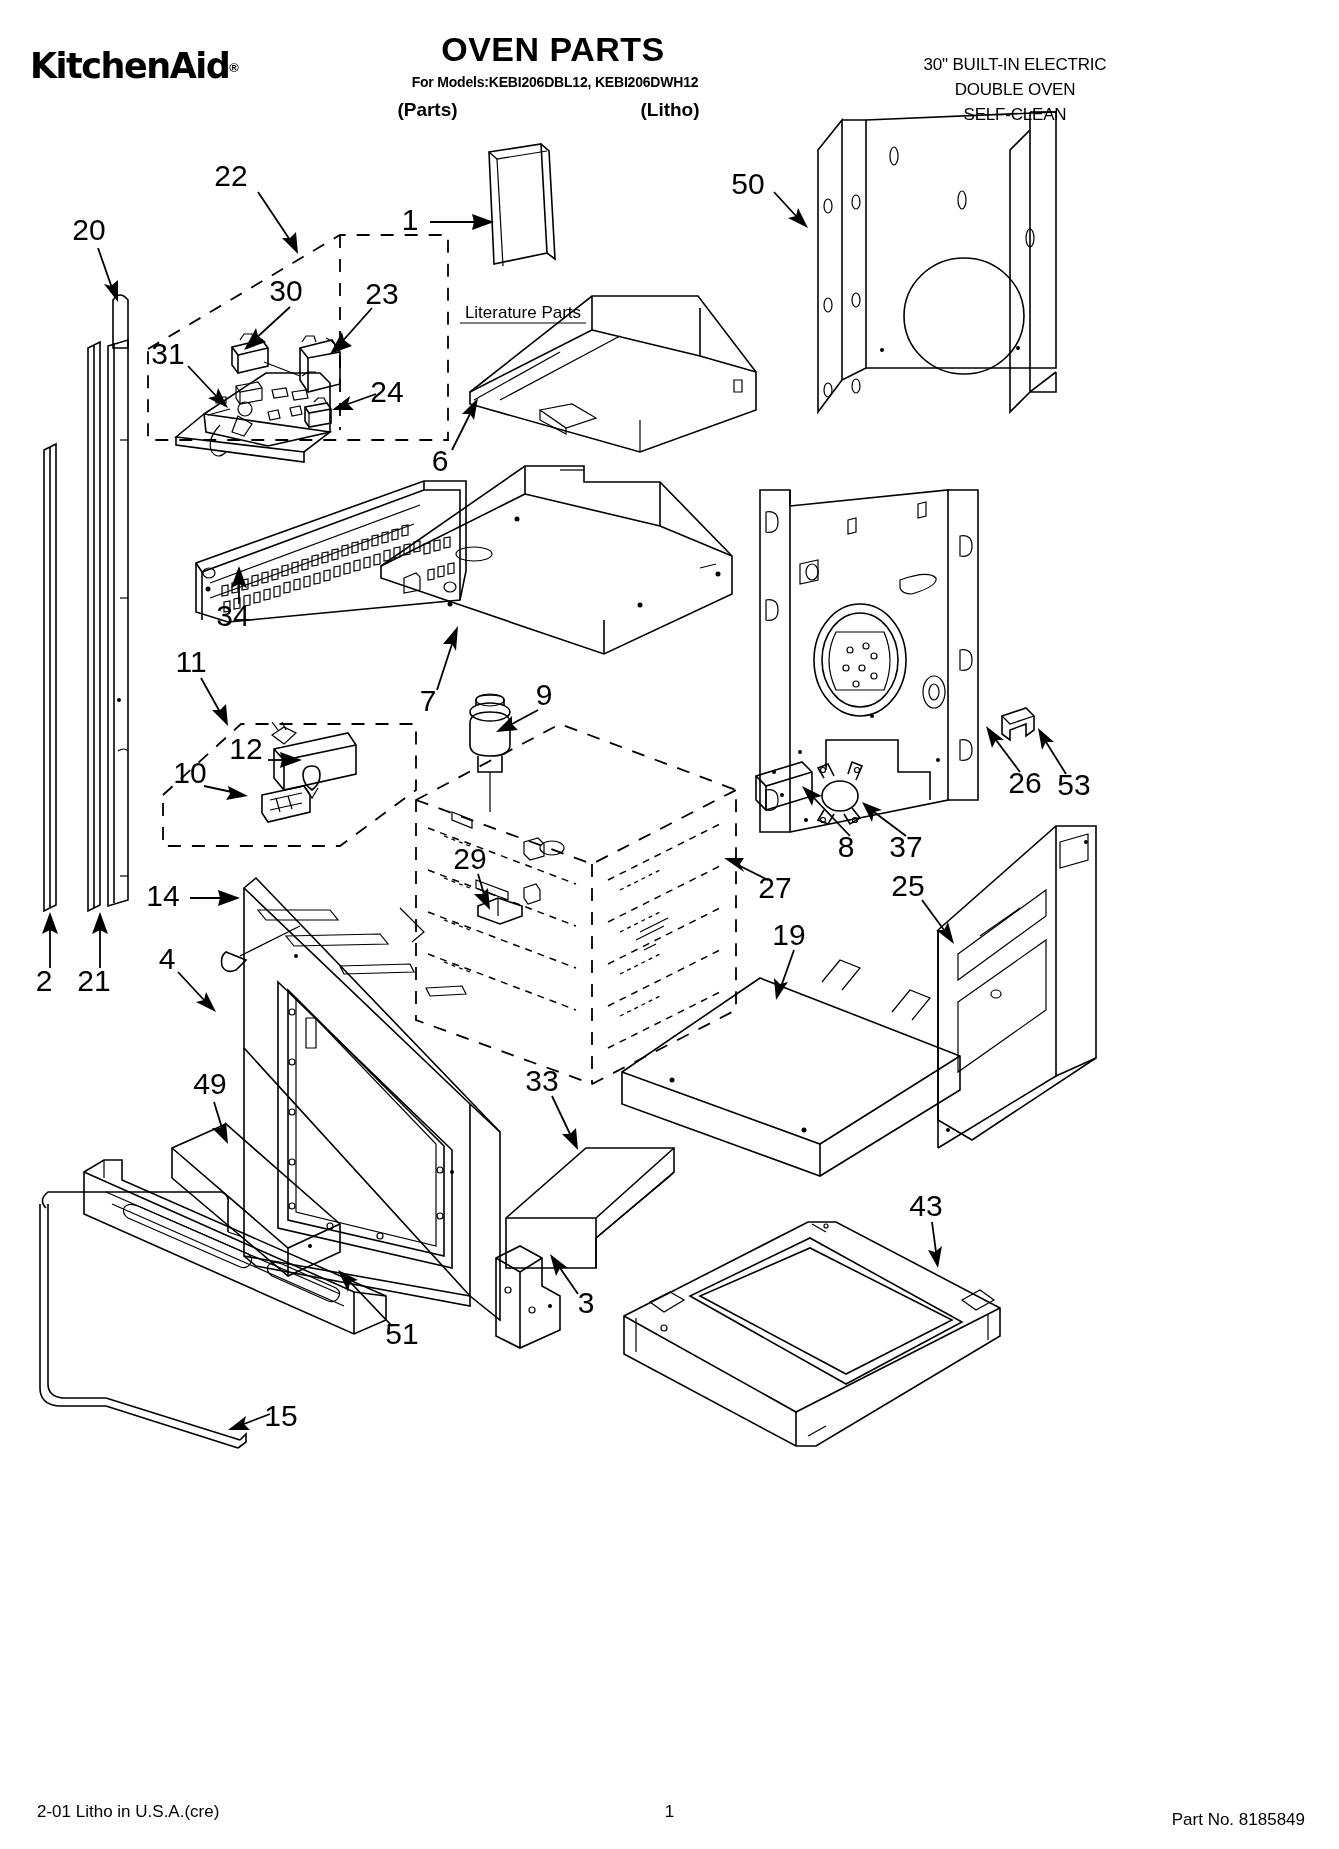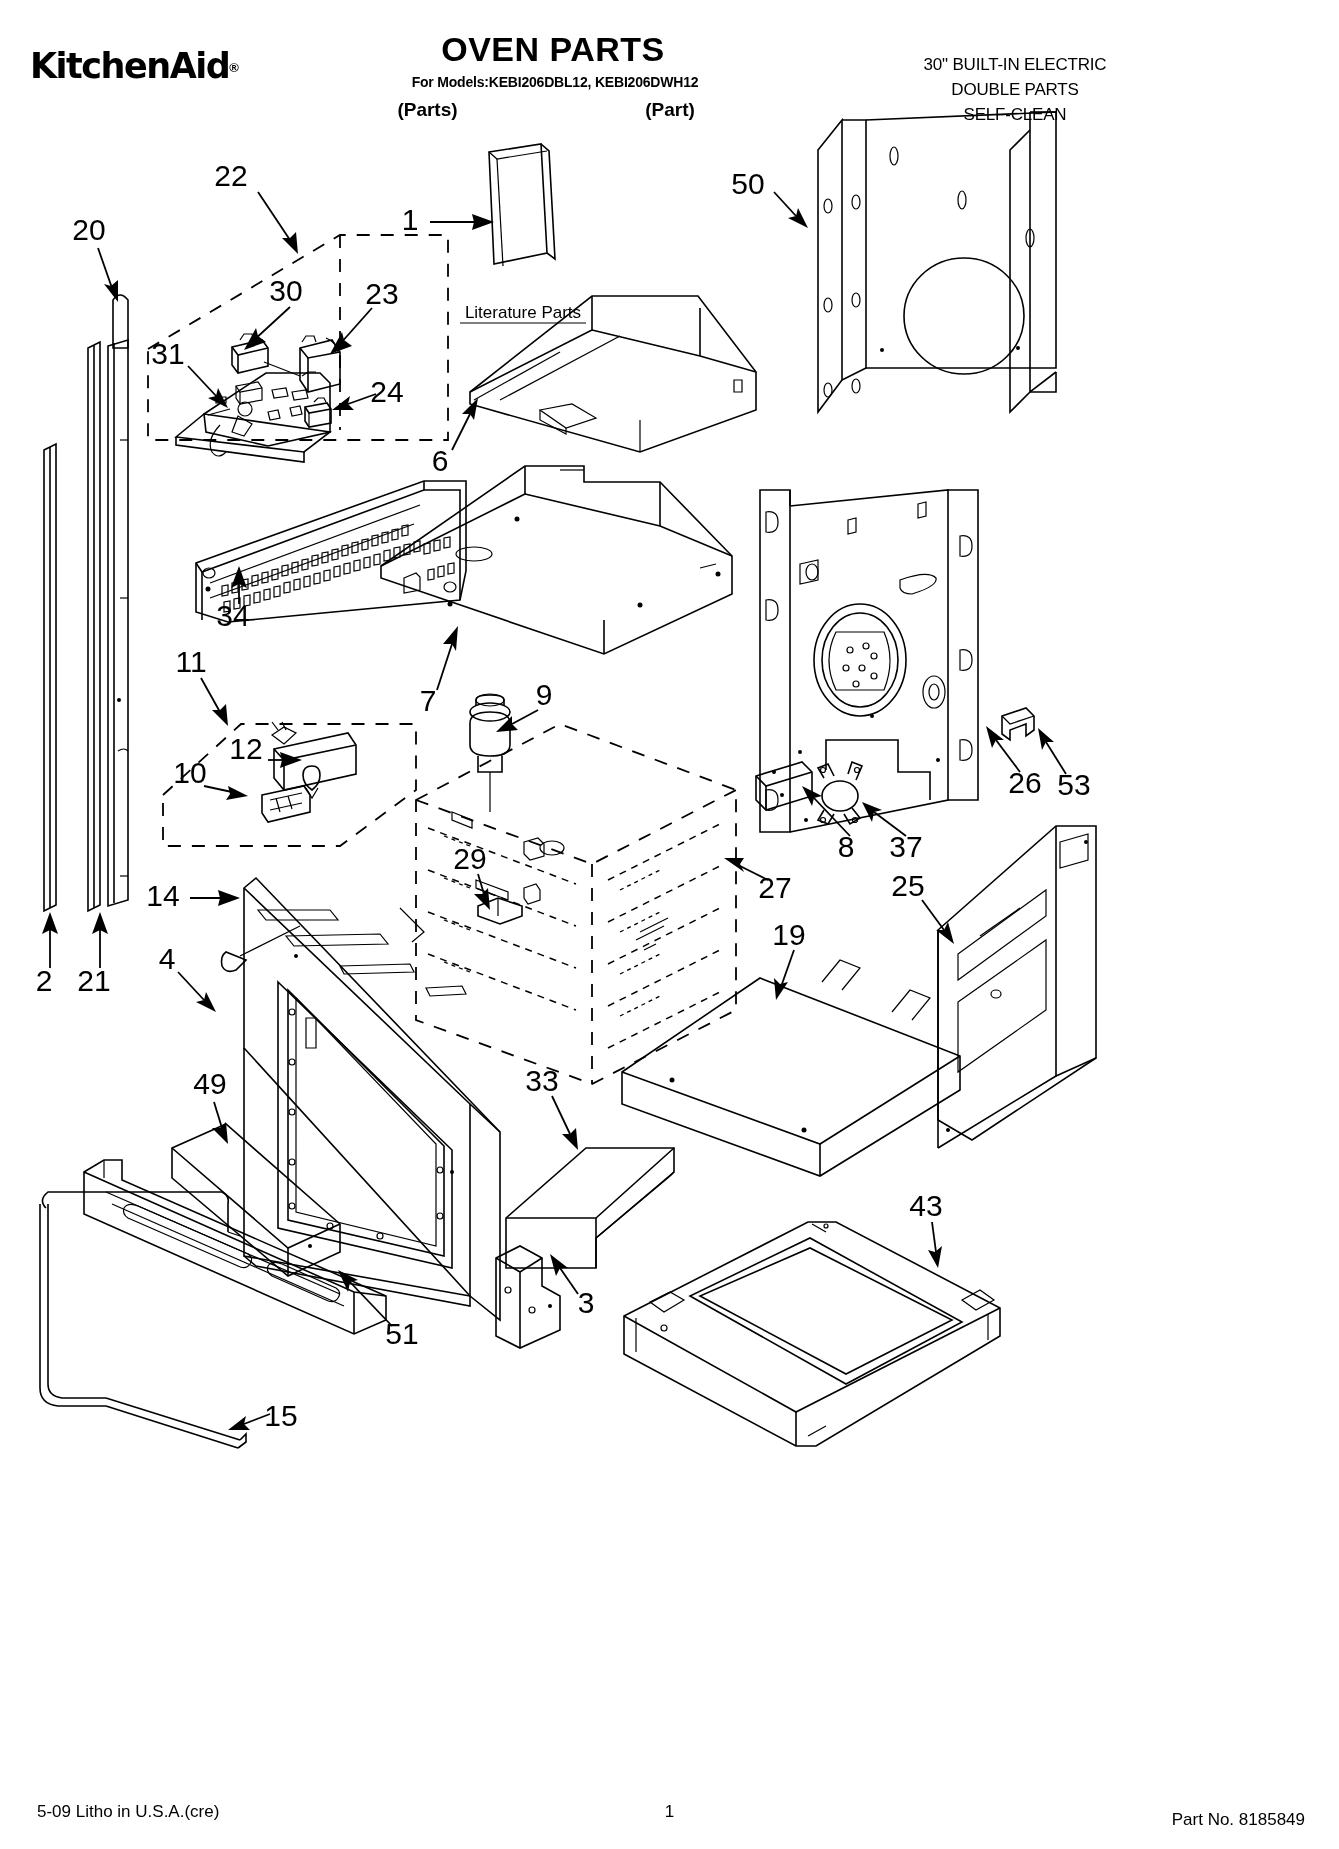--- a/index.html
+++ b/index.html
@@ -45,25 +45,25 @@
 
 <div id="sheet">
 
   <div class="logo">
     <span class="logo-text">KitchenAid</span><span class="logo-reg">®</span>
   </div>
 
   <div class="title">OVEN PARTS</div>
   <div class="subtitle">For Models:KEBI206DBL12, KEBI206DWH12</div>
   <div class="variants">
-    <span class="v-black">(Parts)</span><span class="v-white">(Part)</span>
+    <span class="v-black">(Parts)</span><span class="v-white">(Litho)</span>
   </div>
   <div class="specs">
     <div>30" BUILT-IN ELECTRIC</div>
-    <div>DOUBLE PARTS</div>
+    <div>DOUBLE OVEN</div>
     <div>SELF-CLEAN</div>
   </div>
 
   <svg id="artwork" viewBox="0 0 1339 1849">
 
     <g>
       <path class="ln" d="M489 152 L541 144 L547 253 L494 264 Z"></path>
       <path class="ln" d="M541 144 L549 151 L555 259 L547 253"></path>
       <path class="ln-t" d="M489 152 L497 159 L547 151"></path>
       <path class="ln-t" d="M497 159 L503 266"></path>
@@ -638,18 +638,18 @@
       <text class="num" x="748" y="186" text-anchor="middle" dominant-baseline="middle">50</text>
       <text class="num" x="402" y="1336" text-anchor="middle" dominant-baseline="middle">51</text>
       <text class="num" x="1074" y="787" text-anchor="middle" dominant-baseline="middle">53</text>
     </g>
 
     <text class="litlbl" x="523" y="318" text-anchor="middle">Literature Parts</text>
 
   </svg>
 
   <div class="footer">
-    <span class="f-left">5-09 Litho in U.S.A.(cre)</span>
+    <span class="f-left">2-01 Litho in U.S.A.(cre)</span>
     <span class="f-center">1</span>
     <span class="f-right">Part No. 8185849</span>
   </div>
 
 </div>
 
 </body></html>

